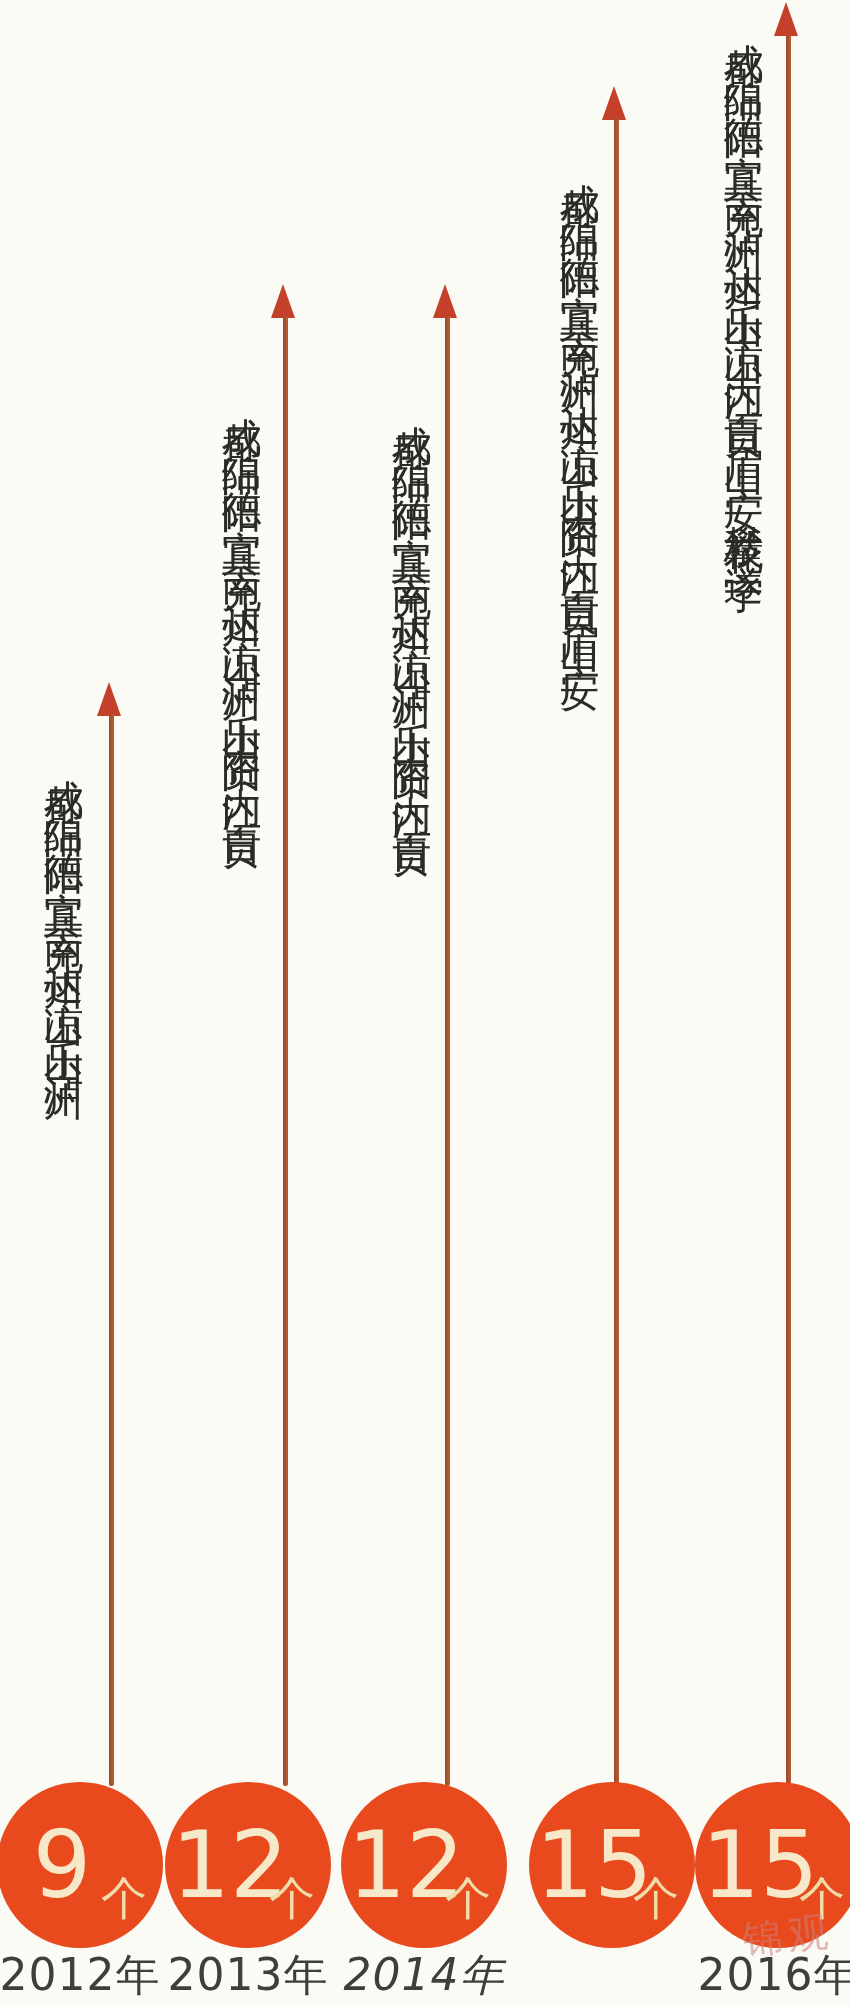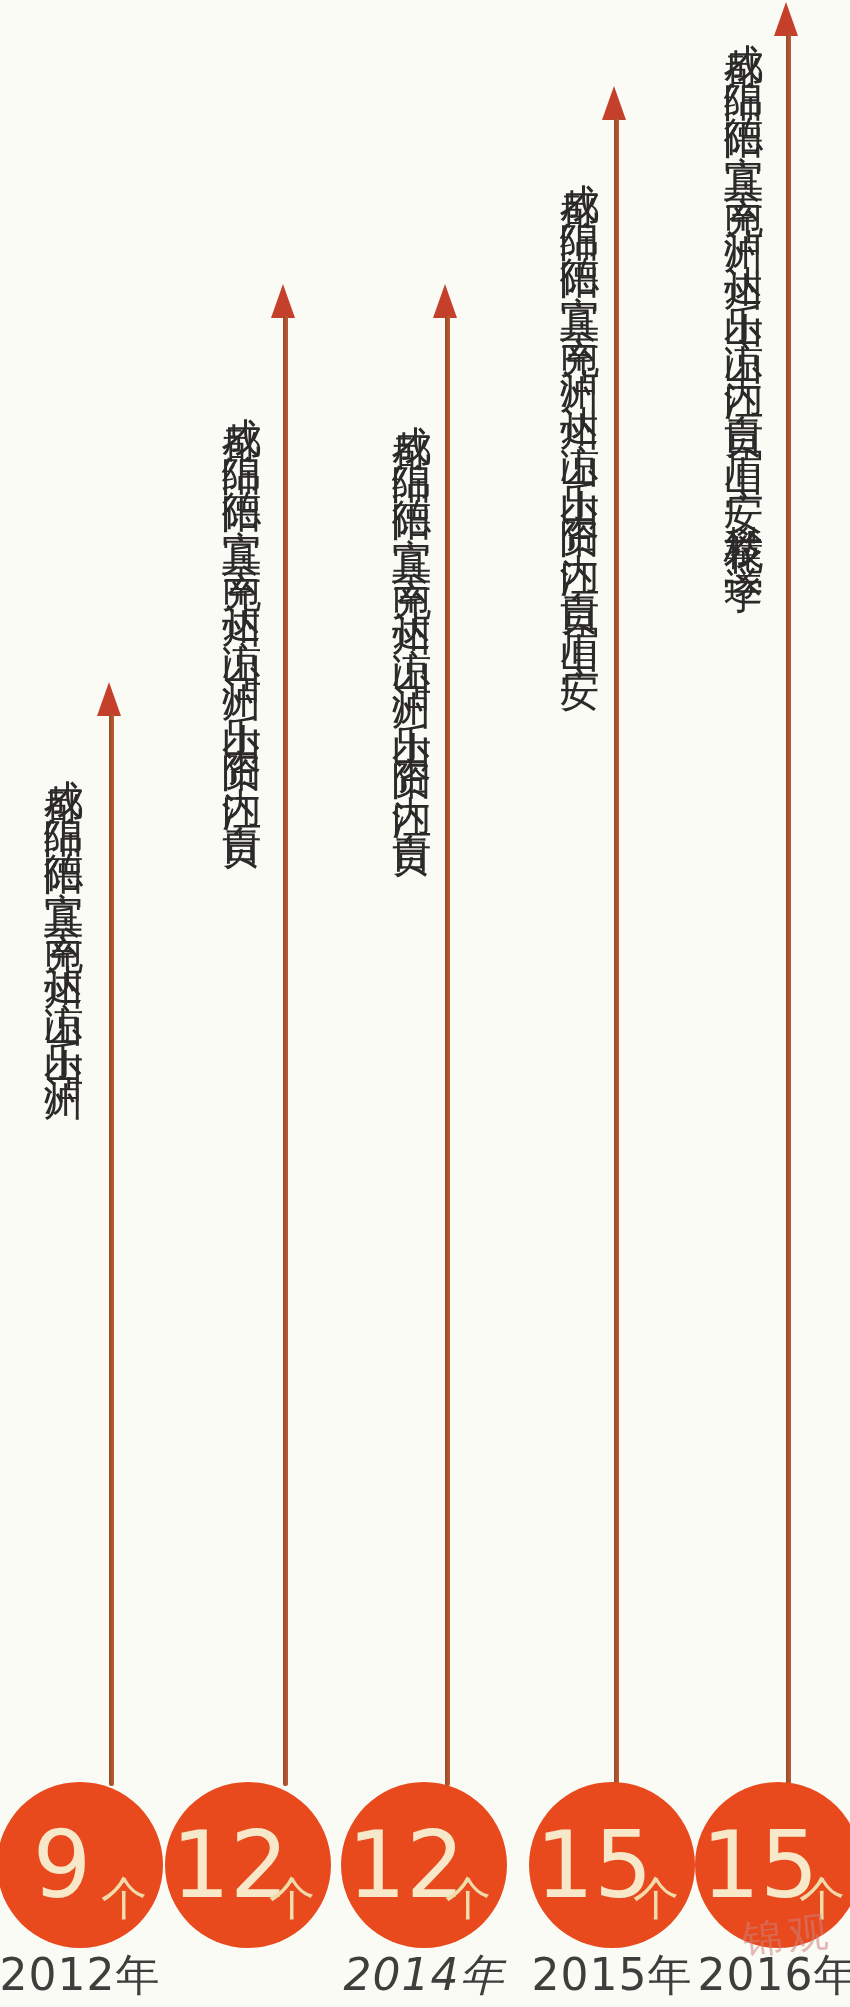--- a/index.html
+++ b/index.html
@@ -90,20 +90,21 @@
       <div class="city">资阳</div>
       <div class="city">内江</div>
       <div class="city">自贡</div>
     </div>
   <div class="arrow-head" style="left:271px; top:284px;"></div>
   <div class="arrow-line" style="left:283px; top:316px; height:1470px;"></div>
   <div class="count-circle" style="left:165px; top:1782px;">
     <div class="count-number">12</div>
     <div class="count-unit">个</div>
   </div>
+  <div class="year" style="left:128px;">2013年</div>
 
   <div class="cities" style="left:384px; top:394px;">
       <div class="city">成都</div>
       <div class="city">绵阳</div>
       <div class="city">德阳</div>
       <div class="city">宜宾</div>
       <div class="city">南充</div>
       <div class="city">达州</div>
       <div class="city">凉山</div>
       <div class="city">泸州</div>
@@ -135,21 +136,20 @@
       <div class="city">自贡</div>
       <div class="city">眉山</div>
       <div class="city">广安</div>
     </div>
   <div class="arrow-head" style="left:602px; top:86px;"></div>
   <div class="arrow-line" style="left:614px; top:118px; height:1668px;"></div>
   <div class="count-circle" style="left:529px; top:1782px;">
     <div class="count-number">15</div>
     <div class="count-unit">个</div>
   </div>
-  <div class="year" style="left:492px;">2015年</div>
 
   <div class="cities" style="left:716px; top:12px;">
       <div class="city">成都</div>
       <div class="city">绵阳</div>
       <div class="city">德阳</div>
       <div class="city">宜宾</div>
       <div class="city">南充</div>
       <div class="city">泸州</div>
       <div class="city">达州</div>
       <div class="city">乐山</div>

